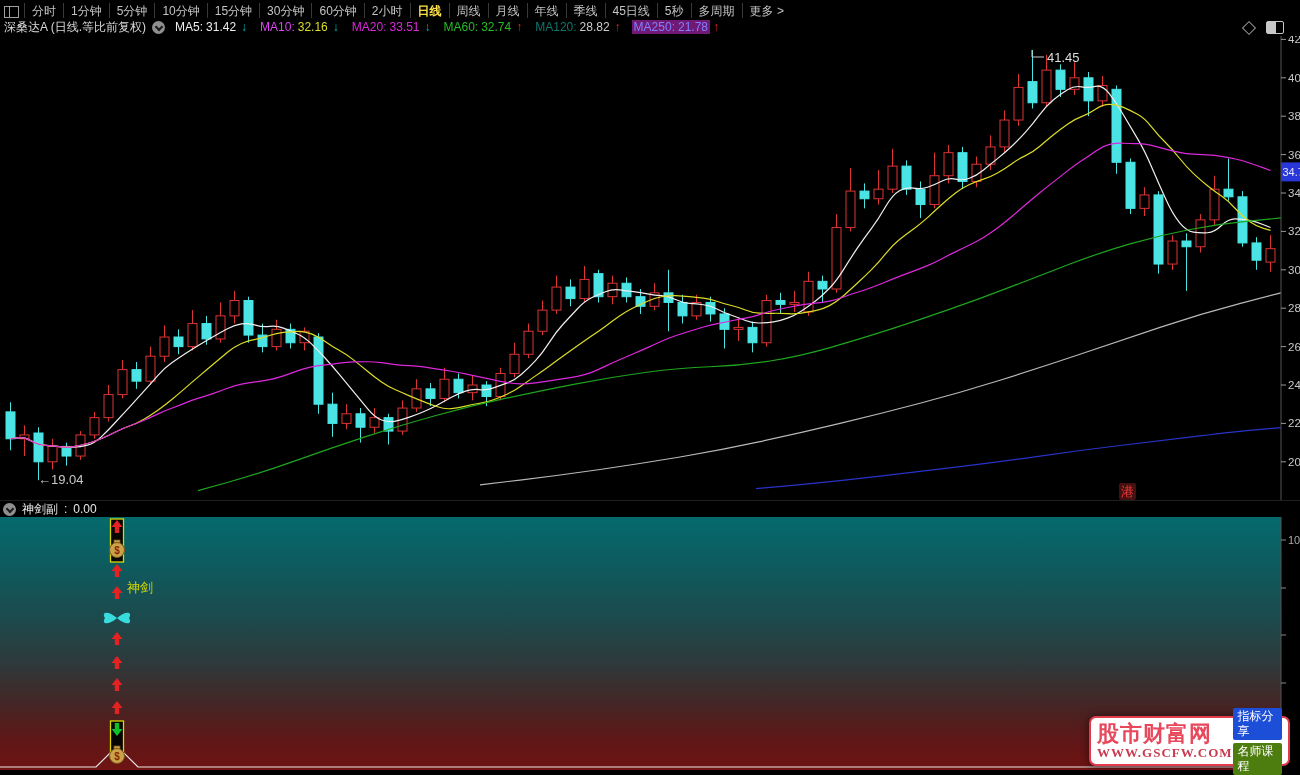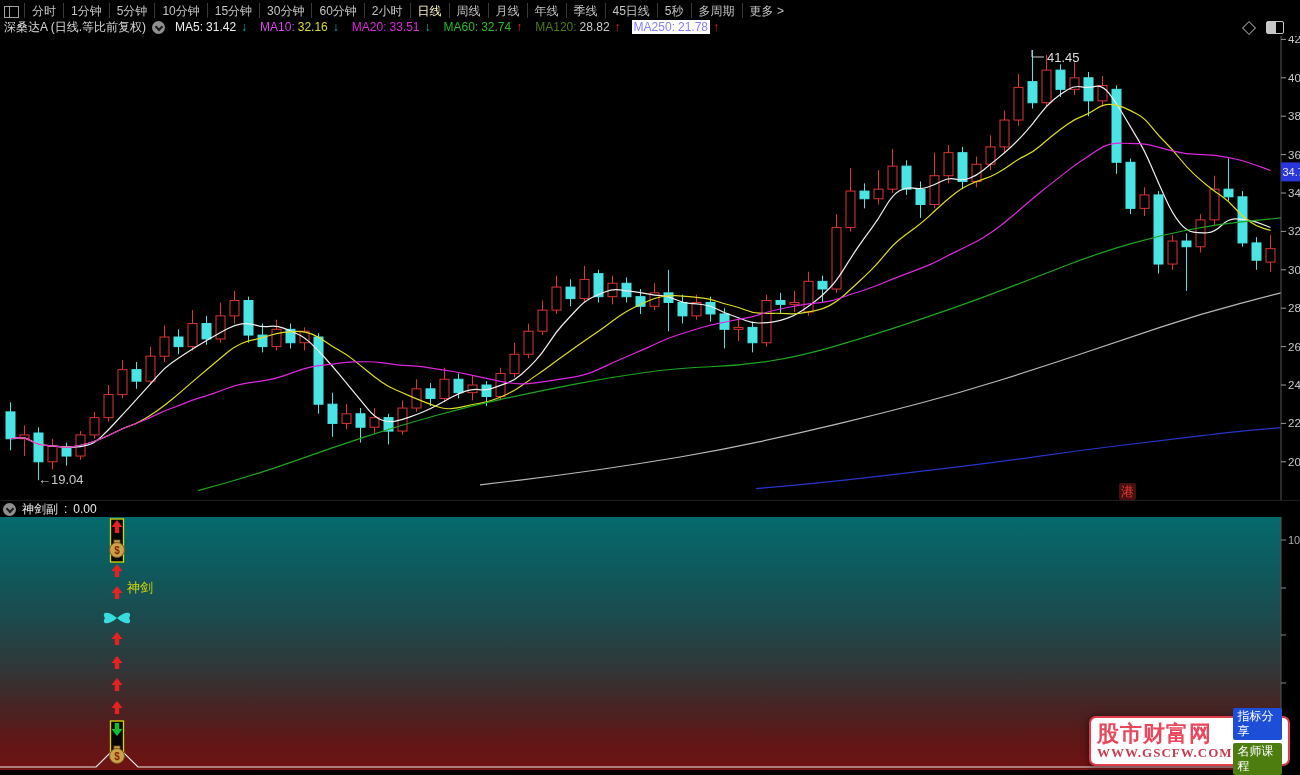--- a/index.html
+++ b/index.html
@@ -6,31 +6,31 @@
   body{
     width:1300px;height:775px;position:relative;overflow:hidden;
     background:#000;color:#c4c4c4;
     font-family:"Liberation Sans","DejaVu Sans",sans-serif;font-size:12px;
   }
   .bar{position:absolute;left:0;width:1300px;background:#000;display:flex;align-items:center;white-space:nowrap;overflow:hidden}
   #toolbar{top:0;height:24px;border-bottom:1px solid #101010;box-sizing:border-box}
   #tb-left,#tb-right{display:flex;align-items:center;height:100%}
   #tb-right{margin-left:auto}
   .tb-item{padding:0 7px;border-left:1px solid #383838;line-height:17px;color:#c4c4c4;cursor:default}
-  .tb-item.active{color:#fef9c3;font-weight:normal}
+  .tb-item.active{color:#fde047;font-weight:bold}
   .win-icon{display:inline-block;width:13px;height:10px;border:1px solid #a0a0a0;position:relative;margin:0 5px 0 4px}
   .win-icon::after{content:"";position:absolute;left:4px;top:0;bottom:0;width:1px;background:#a0a0a0}
   #mabar{top:18px;height:18px}
   #chart-title{color:#d8d8d8;margin:0 6px 0 4px}
   .cc{display:inline-block;width:13px;height:13px;border-radius:50%;background:#8f8f8f;position:relative;flex:0 0 auto}
   .cc::after{content:"";position:absolute;left:3.5px;top:3px;width:4px;height:4px;border:solid #1a1a1a;border-width:0 2px 2px 0;transform:rotate(45deg)}
   #ma-list{display:flex;align-items:center;margin-left:8px;gap:11px}
   .ma{display:flex;align-items:center;gap:3px}
   .ma .val-wrap{display:flex;gap:3px;padding:0 2px}
-  .ma.selected .val-wrap{background:#ffffff}
+  .ma.selected .val-wrap{background:#701a75}
   .arrow-glyph{font-size:12px}
   #mabar-icons{position:absolute;right:16px;top:21px;display:flex;gap:12px;align-items:center}
   .diamond{display:inline-block;width:8px;height:8px;border:1px solid #9a9a9a;transform:rotate(45deg)}
   .layout-icon{display:inline-block;width:16px;height:11px;border:1px solid #c8c8c8;border-radius:2px;position:relative}
   .layout-icon::after{content:"";position:absolute;left:0;top:0;bottom:0;width:9px;background:#c8c8c8}
   #chartsvg{position:absolute;top:36px;left:0;background:#000;display:block}
   #indheader{top:500px;height:17px;border-top:1px solid #1e1e1e;box-sizing:border-box;gap:6px;padding-left:3px;color:#e8e8e8}
   #indpanel{position:absolute;top:517px;left:0;width:1281px;height:253px;
     background:linear-gradient(180deg,#056a6c 0%,#0e5a5e 20%,#1c4a4d 40%,#2e393a 58%,#472424 75%,#5f1717 88%,#701313 100%)}
   #indsvg{position:absolute;top:517px;left:0;display:block}
@@ -96,21 +96,21 @@
       </span>
       <span class="ma">
         <span class="val-wrap">
           <span style="color: rgb(40, 187, 40);">MA60:</span>
           <span style="color: rgb(40, 187, 40);">32.74</span>
         </span>
         <span class="arrow-glyph" style="color: rgb(238, 34, 34);">↑</span>
       </span>
       <span class="ma">
         <span class="val-wrap">
-          <span style="color: #4d7c0f;">MA120:</span>
+          <span style="color: #0f766e;">MA120:</span>
           <span style="color: rgb(204, 204, 204);">28.82</span>
         </span>
         <span class="arrow-glyph" style="color: rgb(238, 34, 34);">↑</span>
       </span>
       <span class="ma selected">
         <span class="val-wrap">
           <span style="color: rgb(128, 128, 255);">MA250:</span>
           <span style="color: rgb(128, 128, 255);">21.78</span>
         </span>
         <span class="arrow-glyph" style="color: rgb(238, 34, 34);">↑</span>

